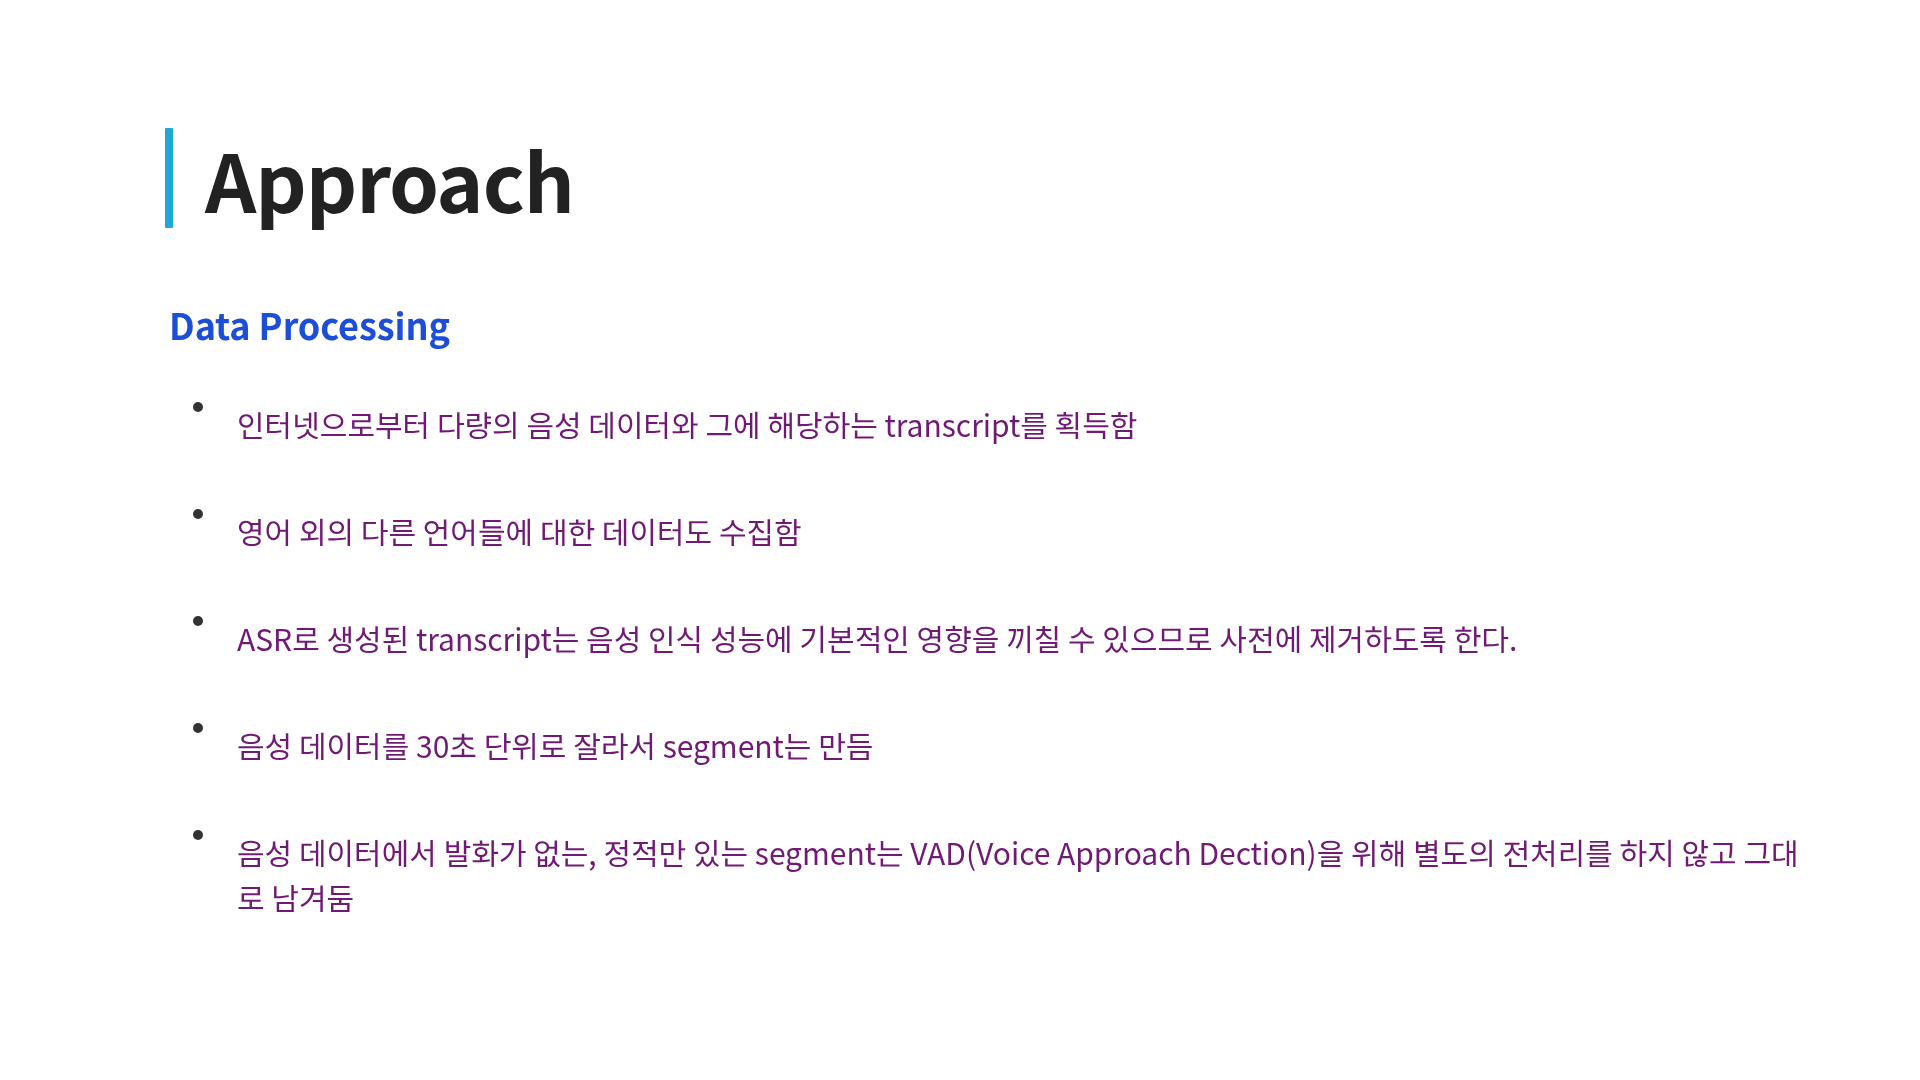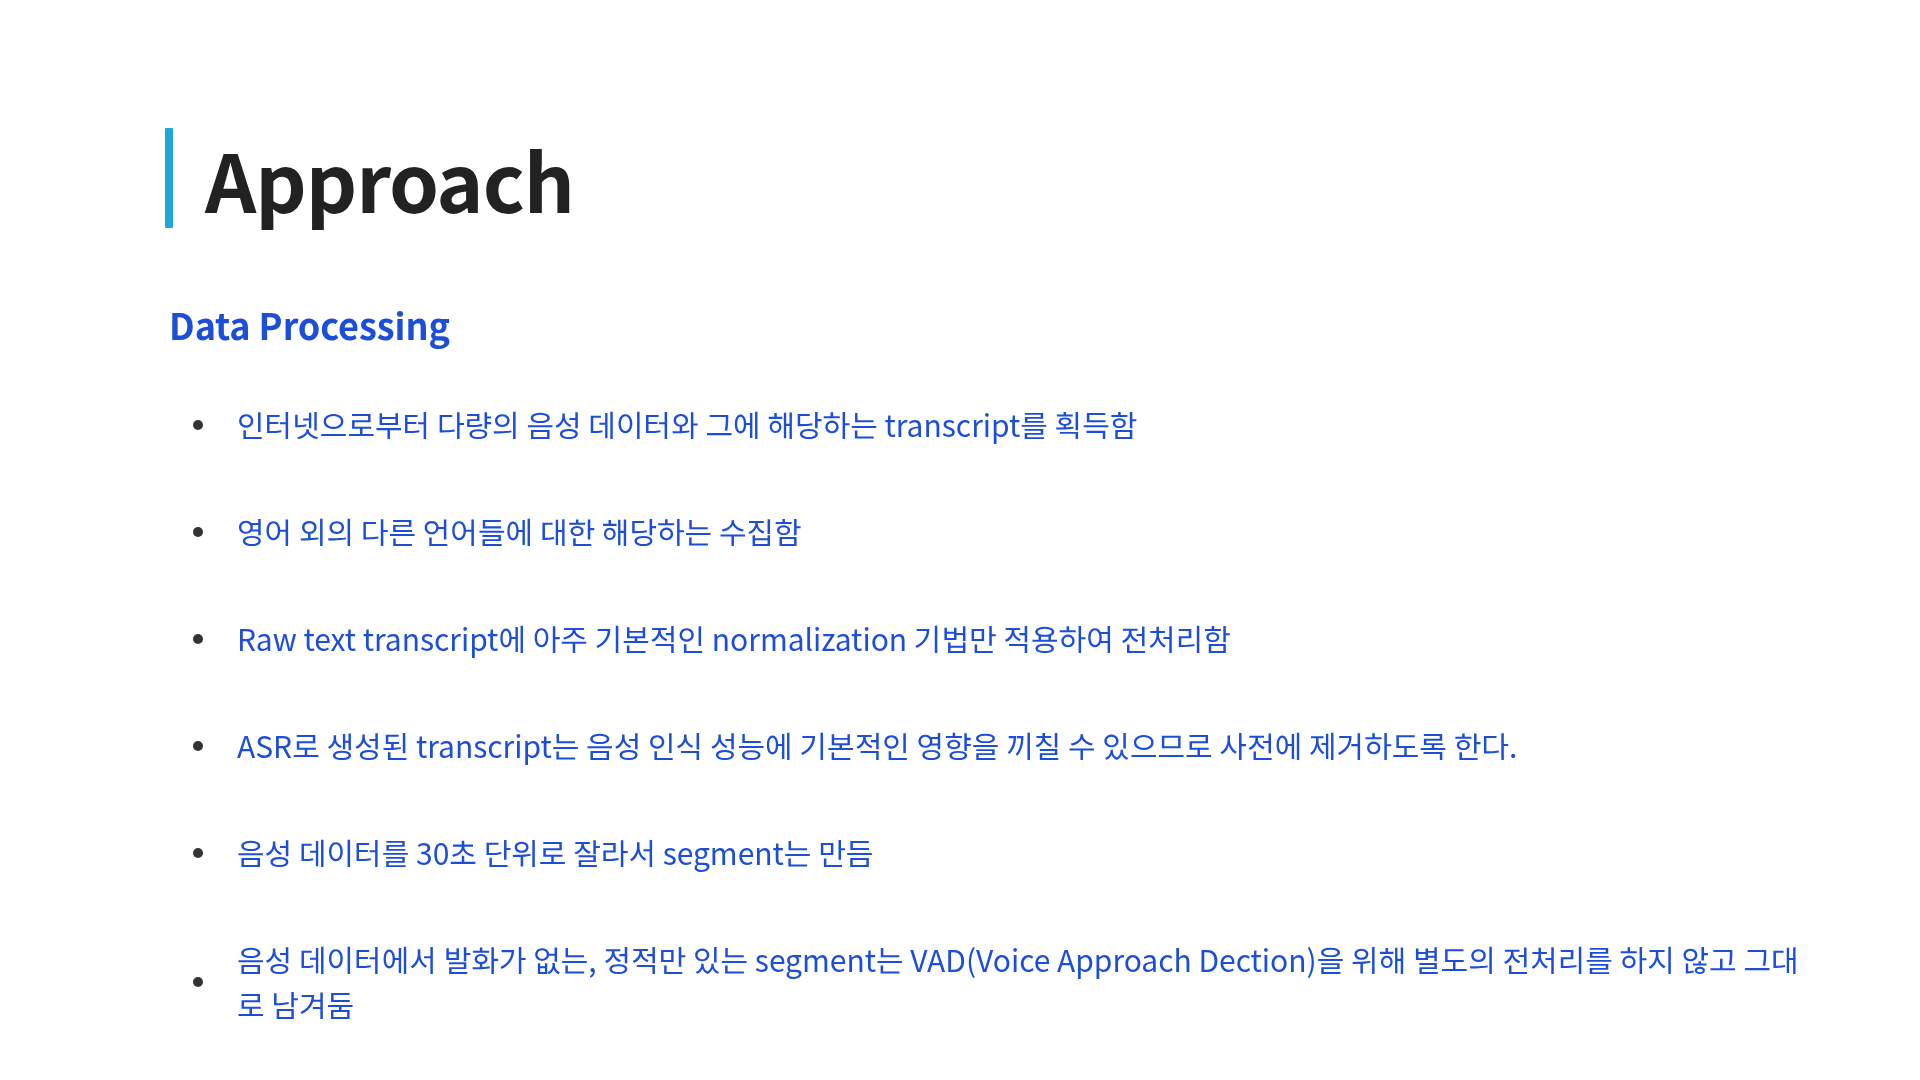--- a/index.html
+++ b/index.html
@@ -53,24 +53,24 @@
       margin-left: 28px;
     }
 
     .bullet-list {
       list-style: none;
       margin-left: 28px;
     }
 
     .bullet-list li {
       display: flex;
-      align-items: center;
+      align-items: flex-start;
       margin-bottom: 38px;
       font-size: 30px;
-      color: #1d4ed8;
+      color: #701a75;
       line-height: 1.5;
     }
 
     .bullet-dot {
       width: 10px;
       height: 10px;
       background: #333333;
       border-radius: 50%;
       margin-top: 12px;
       margin-right: 22px;
@@ -93,25 +93,21 @@
 
   <h2 class="section-title">Data Processing</h2>
 
   <ul class="bullet-list">
   <li>
         <div class="bullet-dot"></div>
         <span class="bullet-text">인터넷으로부터 다량의 음성 데이터와 그에 해당하는 transcript를 획득함</span>
       </li>
       <li>
         <div class="bullet-dot"></div>
-        <span class="bullet-text">영어 외의 다른 언어들에 대한 해당하는 수집함</span>
-      </li>
-      <li>
-        <div class="bullet-dot"></div>
-        <span class="bullet-text">Raw text transcript에 아주 기본적인 normalization 기법만 적용하여 전처리함</span>
+        <span class="bullet-text">영어 외의 다른 언어들에 대한 데이터도 수집함</span>
       </li>
       <li>
         <div class="bullet-dot"></div>
         <span class="bullet-text">ASR로 생성된 transcript는 음성 인식 성능에 기본적인 영향을 끼칠 수 있으므로 사전에 제거하도록 한다.</span>
       </li>
       <li>
         <div class="bullet-dot"></div>
         <span class="bullet-text">음성 데이터를 30초 단위로 잘라서 segment는 만듬</span>
       </li>
       <li>

